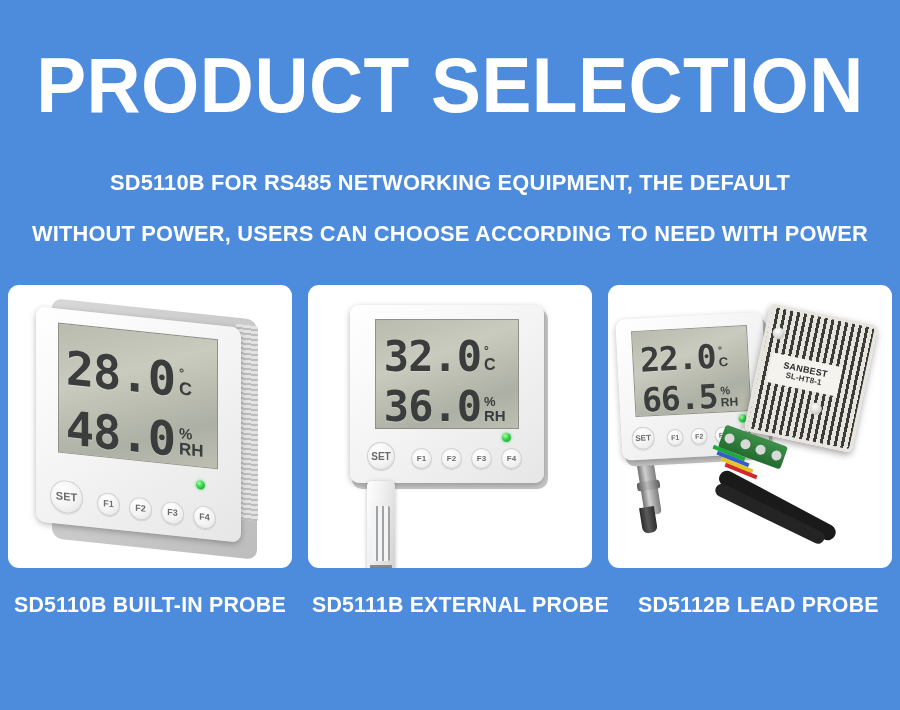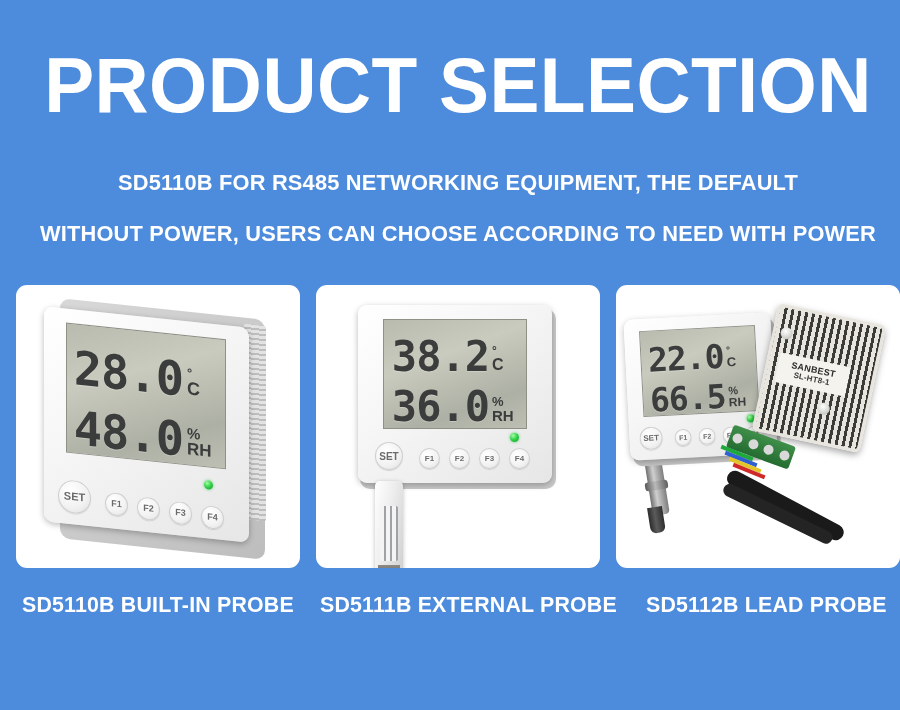--- a/index.html
+++ b/index.html
@@ -5,21 +5,21 @@
   html, body {
     margin: 0; padding: 0;
   }
   body {
     width: 900px; height: 710px;
     background: #4d8bdc;
     font-family: "Liberation Sans", sans-serif;
     overflow: hidden;
     position: relative;
   }
-  .page { position: absolute; inset: 0; margin-left: 8px; }
+  .page { position: absolute; inset: 0; }
 
   
   .title {
     position: absolute; left: 0; top: 46px; width: 900px;
     text-align: center;
     color: #ffffff;
     font-size: 78px;
     line-height: 78px;
     font-weight: 700;
     letter-spacing: 0.5px;
@@ -179,21 +179,21 @@
     <div class="photo">
 
       <div style="position:absolute;left:44px;top:24px;width:196px;height:180px;
                   background:#c9c9c9;border-radius:10px;"></div>
 
       <div class="device" style="left:42px;top:20px;width:194px;height:178px;">
 
         <div class="lcd" style="left:25px;top:14px;width:142px;height:108px;">
 
           <div class="lcd-row" style="left:3px;top:3px;width:136px;height:52px;">
-            <div class="digits" style="font-size:42px;width:102px;text-align:right;">38.2</div>
+            <div class="digits" style="font-size:42px;width:102px;text-align:right;">32.0</div>
             <div class="unit" style="margin-left:3px;padding-bottom:2px;">
               <span style="font-size:12px;">°</span>
               <span style="font-size:16px;">C</span>
             </div>
           </div>
 
           <div class="lcd-row" style="left:3px;top:53px;width:136px;height:52px;">
             <div class="digits" style="font-size:42px;width:102px;text-align:right;">36.0</div>
             <div class="unit" style="margin-left:3px;padding-bottom:2px;">
               <span style="font-size:13px;">%</span>

